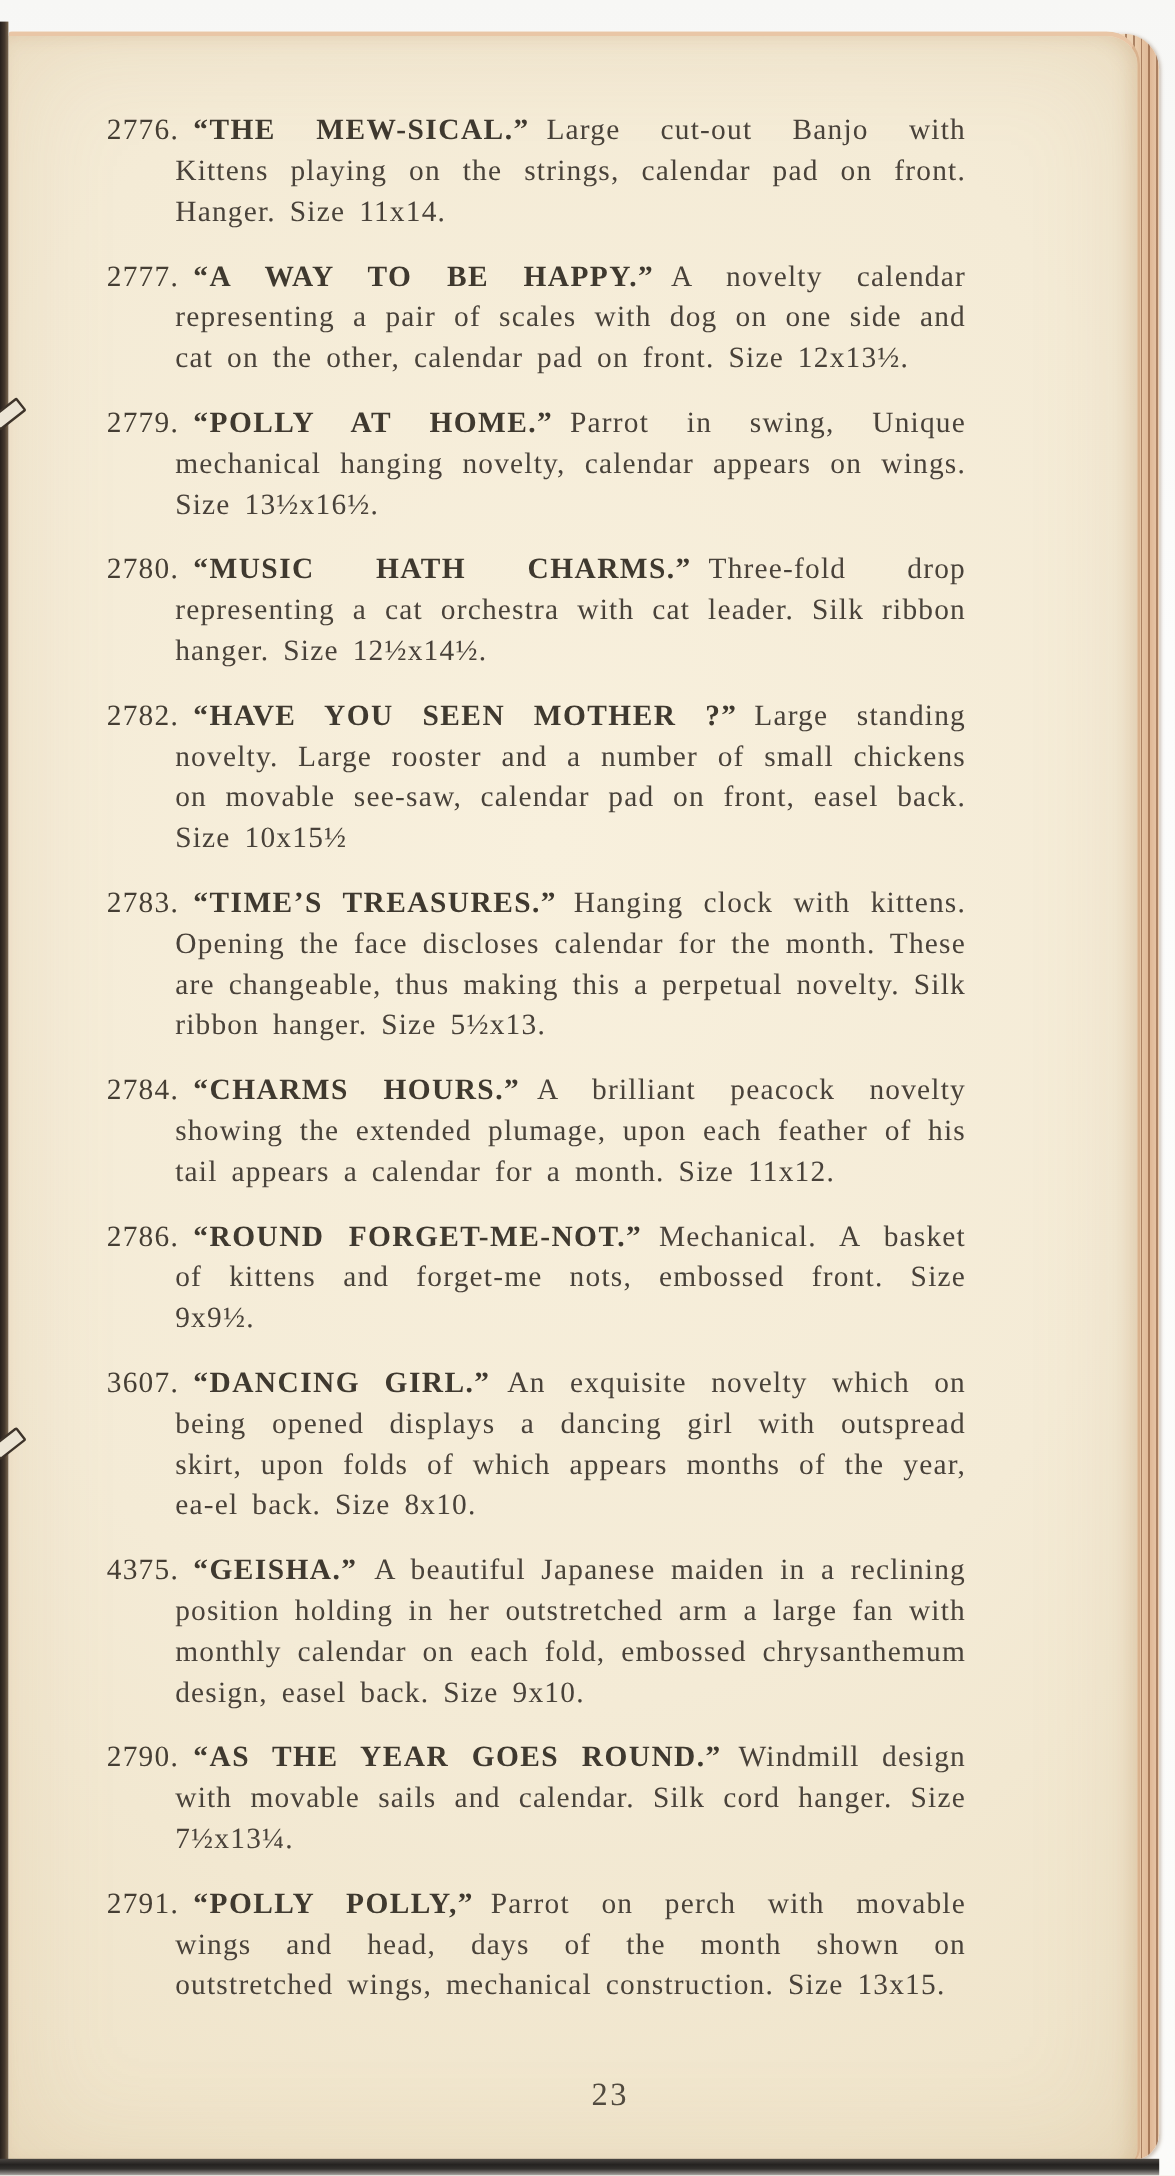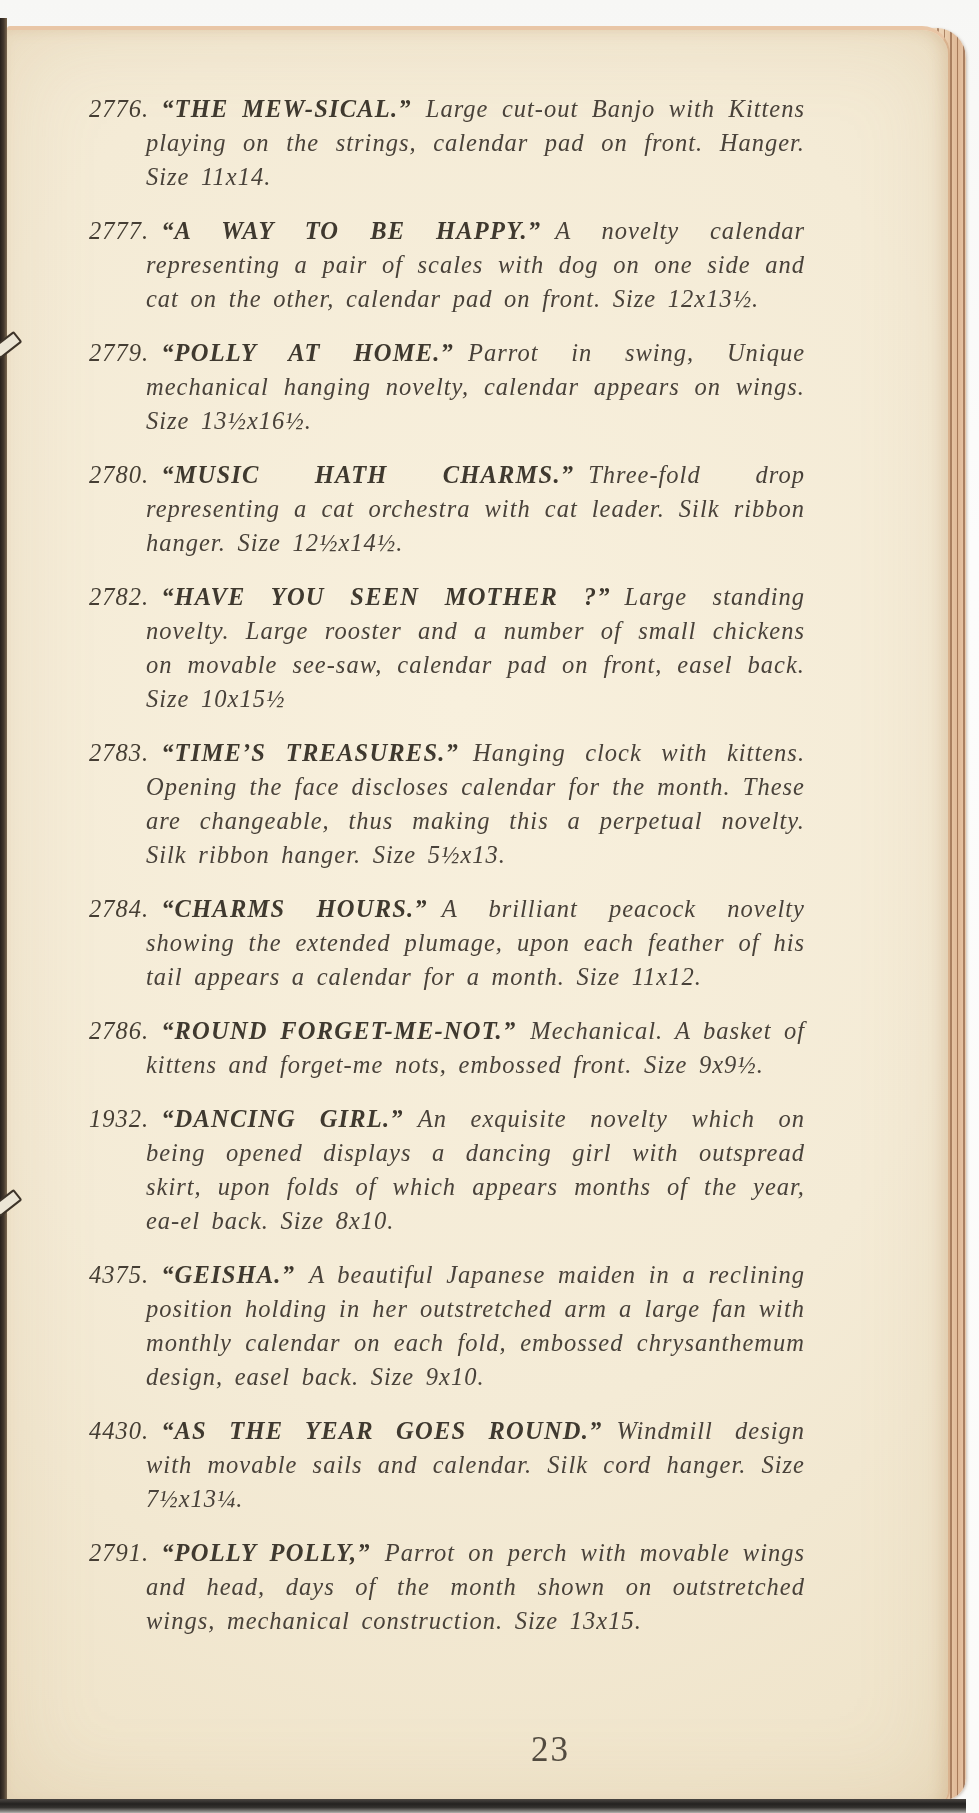--- a/index.html
+++ b/index.html
@@ -50,27 +50,27 @@
   
   .entries{
     position:absolute;left:82px;top:62px;width:716px;
   }
   .entry{
     margin:0 0 20px 0;
     font-size:24.5px;line-height:34px;
     color:#49423a;
     text-align:justify;
     letter-spacing:1px;word-spacing:4.5px;
-    padding-left:57px;text-indent:-57px;font-style:italic;
+    padding-left:57px;text-indent:-57px;
   }
   .entry-number{margin-right:12px;color:#453e34;}
   .entry-title{font-weight:bold;margin-right:14px;color:#3f392f;letter-spacing:1.2px;}
   .page-number{
-    position:absolute;left:524px;top:1700px;
-    font-size:35px;color:#4a443a;letter-spacing:2px;color:#514a3f;
+    position:absolute;left:486px;top:1700px;
+    font-size:27px;color:#4a443a;letter-spacing:2px;color:#514a3f;
   }
 </style>
 </head>
 <body>
 
 <div class="page-stack"></div>
 
 <div class="page">
   <div class="entries">
     <p class="entry">
@@ -91,27 +91,27 @@
     <p class="entry">
       <span class="entry-number">2783.</span><span class="entry-title">“TIME’S TREASURES.”</span><span class="entry-body">Hanging clock with kittens. Opening the face discloses calendar for the month.  These are changeable, thus making this a perpetual novelty.  Silk ribbon hanger.  Size 5½x13.</span>
     </p>
     <p class="entry">
       <span class="entry-number">2784.</span><span class="entry-title">“CHARMS HOURS.”</span><span class="entry-body">A brilliant peacock novelty showing the extended plumage, upon each feather of his tail appears a calendar for a month.  Size 11x12.</span>
     </p>
     <p class="entry">
       <span class="entry-number">2786.</span><span class="entry-title">“ROUND FORGET-ME-NOT.”</span><span class="entry-body">Mechanical.  A basket of kittens and forget-me nots, embossed front.  Size 9x9½.</span>
     </p>
     <p class="entry">
-      <span class="entry-number">1932.</span><span class="entry-title">“DANCING GIRL.”</span><span class="entry-body">An exquisite novelty which on being opened displays a dancing girl with outspread skirt, upon folds of which appears months of the year, ea-el back.  Size 8x10.</span>
+      <span class="entry-number">3607.</span><span class="entry-title">“DANCING GIRL.”</span><span class="entry-body">An exquisite novelty which on being opened displays a dancing girl with outspread skirt, upon folds of which appears months of the year, ea-el back.  Size 8x10.</span>
     </p>
     <p class="entry">
       <span class="entry-number">4375.</span><span class="entry-title">“GEISHA.”</span><span class="entry-body">A beautiful Japanese maiden in a reclining position holding in her outstretched arm a large fan with monthly calendar on each fold, embossed chrysanthemum design, easel back.  Size 9x10.</span>
     </p>
     <p class="entry">
-      <span class="entry-number">4430.</span><span class="entry-title">“AS THE YEAR GOES ROUND.”</span><span class="entry-body">Windmill design with movable sails and calendar. Silk cord hanger.  Size 7½x13¼.</span>
+      <span class="entry-number">2790.</span><span class="entry-title">“AS THE YEAR GOES ROUND.”</span><span class="entry-body">Windmill design with movable sails and calendar. Silk cord hanger.  Size 7½x13¼.</span>
     </p>
     <p class="entry">
       <span class="entry-number">2791.</span><span class="entry-title">“POLLY POLLY,”</span><span class="entry-body">Parrot on perch with movable wings and head, days of the month shown on outstretched wings, mechanical construction.  Size 13x15.</span>
     </p>
   </div>
   <div class="page-number">23</div>
 </div>
 
 <div class="left-binding"></div>
 <div class="staple top"></div>

